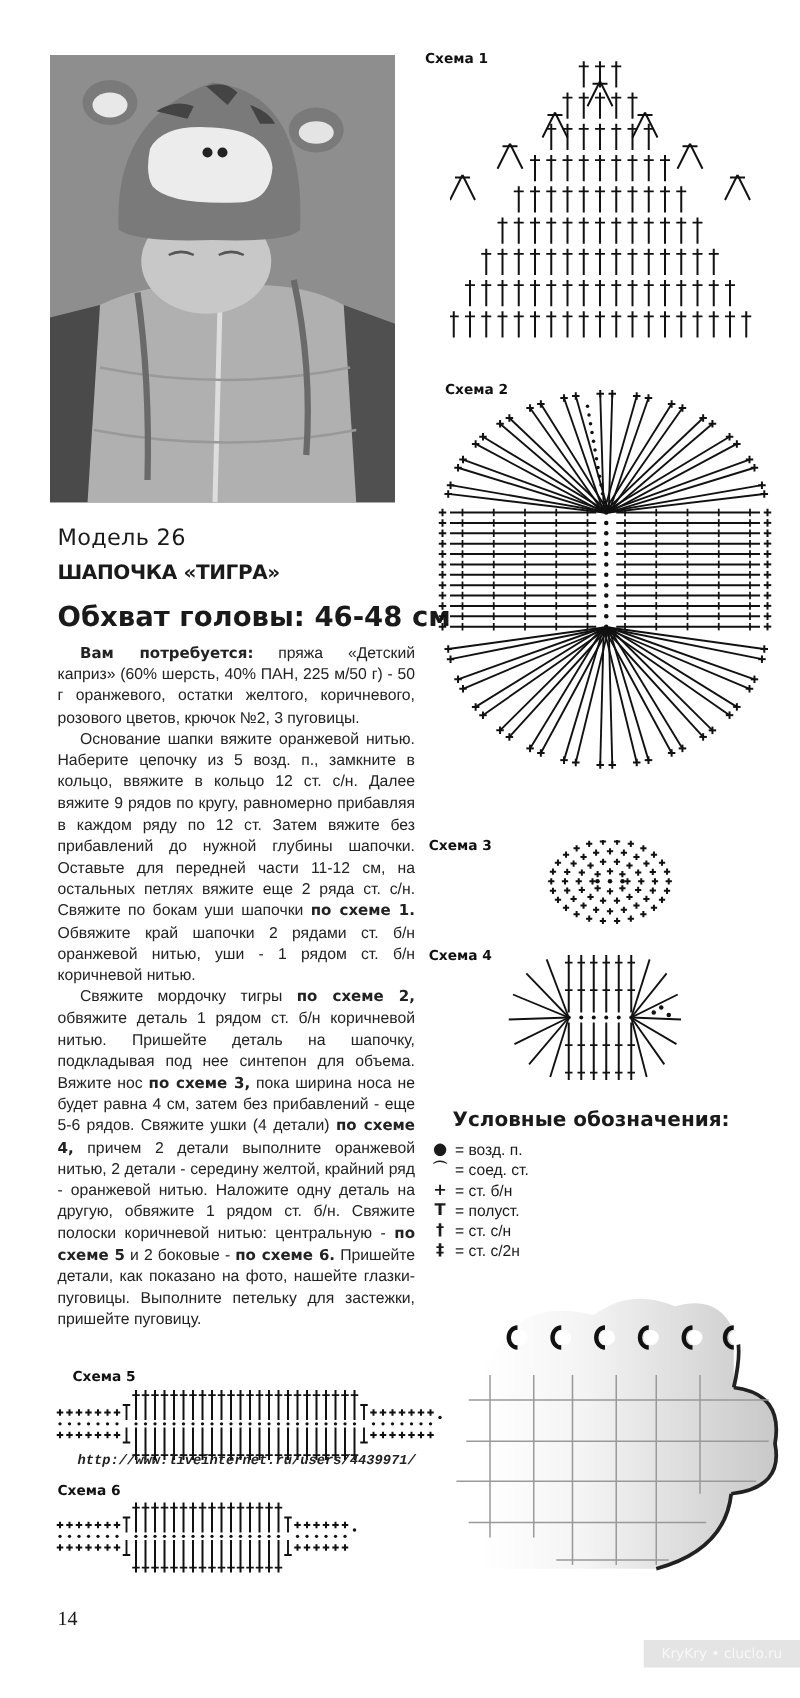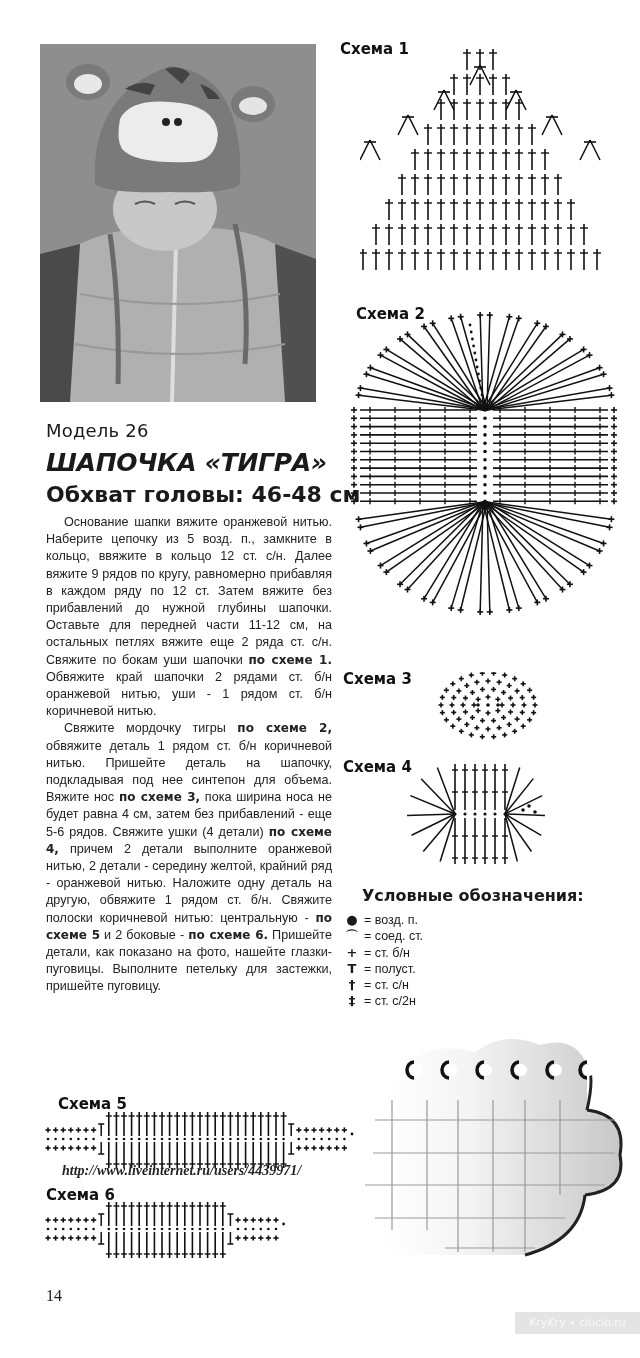--- a/index.html
+++ b/index.html
@@ -1,31 +1,31 @@
 <!DOCTYPE html>
 <html><head>
 <meta charset="utf-8">
 <style>
   html, body { margin:0; padding:0; background:#ffffff; }
   body { width:640px; height:1358px; position:relative; overflow:hidden; font-family:"DejaVu Sans", sans-serif; color:#1a1a1a; }
   .abs { position:absolute; }
   .photo { left:40px; top:44px; width:276px; height:358px; background:linear-gradient(180deg,#9a9a9a 0%,#888 40%,#7a7a7a 100%); overflow:hidden; }
   .heading-model { left:46px; top:420px; font-size:18px; font-weight:normal; letter-spacing:0.2px; }
-  .heading-title { left:46px; top:448px; font-size:25px; font-weight:bold; letter-spacing:-0.3px;font-style:italic; }
+  .heading-title { left:46px; top:448px; font-size:16px; font-weight:bold; letter-spacing:-0.3px; }
   .heading-size { left:46px; top:482px; font-size:22px; font-weight:bold; }
   .body-text { left:46px; top:514px; width:286px; font-family:"Liberation Sans", sans-serif; font-size:12.6px; line-height:17.2px; text-align:justify; color:#222; }
   .body-text p { margin:0; text-indent:18px; }
   .body-text b { font-family:"DejaVu Sans", sans-serif; font-size:12px; }
-  .scheme-label { font-size:15px; font-weight:bold; color:#111; }
+  .scheme-label { font-size:11px; font-weight:bold; color:#111; }
   .legend-title { left:362px; top:886px; font-size:16px; font-weight:bold; }
   .legend { left:344px; top:912px; font-family:"Liberation Sans", sans-serif; font-size:12.5px; line-height:16.3px; }
   .legend-row { display:flex; align-items:center; height:16.3px; }
   .legend-row .sym { width:16px; text-align:center; font-weight:bold; font-size:13px; font-family:"DejaVu Sans", sans-serif; }
   .legend-row .txt { margin-left:4px; }
-  .url { left:62px; top:1163px; font-family:Liberation Serif, serif; font-style:italic; font-weight:bold; font-size:14px; color:#222; }
+  .url { left:62px; top:1163px; font-family:Liberation Mono, monospace; font-style:italic; font-weight:bold; font-size:11px; color:#222; }
   .page-num { left:46px; top:1287px; font-family:"Liberation Serif", serif; font-size:16px; }
   .watermark { left:515px; top:1312px; width:125px; height:22px; background:#e4e4e4; color:#f8f8f8; font-size:11px; line-height:22px; text-align:center; }
 </style>
 </head>
 <body>
 
 <div class="abs photo">
   <svg width="276" height="358" viewBox="0 0 276 358">
     <rect width="276" height="358" fill="#8e8e8e"></rect>
 
@@ -57,20 +57,21 @@
     <circle cx="126" cy="78" r="4" fill="#222"></circle>
     <circle cx="138" cy="78" r="4" fill="#222"></circle>
   </svg>
 </div>
 
 <div class="abs heading-model">Модель 26</div>
 <div class="abs heading-title">ШАПОЧКА «ТИГРА»</div>
 <div class="abs heading-size">Обхват головы: 46-48 см</div>
 
 <div class="abs body-text">
+  <p><b>Вам потребуется:</b><span> пряжа «Детский каприз» (60% шерсть, 40% ПАН, 225 м/50 г) - 50 г оранжевого, остатки желтого, коричневого, розового цветов, крючок №2, 3 пуговицы.</span></p>
   <p><span>Основание шапки вяжите оранжевой нитью. Наберите цепочку из 5 возд. п., замкните в кольцо, ввяжите в кольцо 12 ст. с/н. Далее вяжите 9 рядов по кругу, равномерно прибавляя в каждом ряду по 12 ст. Затем вяжите без прибавлений до нужной глубины шапочки. Оставьте для передней части 11-12 см, на остальных петлях вяжите еще 2 ряда ст. с/н. Свяжите по бокам уши шапочки </span><b>по схеме 1.</b><span> Обвяжите край шапочки 2 рядами ст. б/н оранжевой нитью, уши - 1 рядом ст. б/н коричневой нитью.</span></p>
   <p><span>Свяжите мордочку тигры </span><b>по схеме 2,</b><span> обвяжите деталь 1 рядом ст. б/н коричневой нитью. Пришейте деталь на шапочку, подкладывая под нее синтепон для объема. Вяжите нос </span><b>по схеме 3,</b><span> пока ширина носа не будет равна 4 см, затем без прибавлений - еще 5-6 рядов. Свяжите ушки (4 детали) </span><b>по схеме 4,</b><span> причем 2 детали выполните оранжевой нитью, 2 детали - середину желтой, крайний ряд - оранжевой нитью. Наложите одну деталь на другую, обвяжите 1 рядом ст. б/н. Свяжите полоски коричневой нитью: центральную - </span><b>по схеме 5</b><span> и 2 боковые - </span><b>по схеме 6.</b><span> Пришейте детали, как показано на фото, нашейте глазки-пуговицы.  Выполните петельку для застежки, пришейте пуговицу.</span></p>
 </div>
 
 <div class="abs scheme-label" style="left:340px;top:40px">Схема 1</div>
 <div class="abs scheme-label" style="left:356px;top:305px">Схема 2</div>
 <div class="abs scheme-label" style="left:343px;top:670px">Схема 3</div>
 <div class="abs scheme-label" style="left:343px;top:758px">Схема 4</div>
 <div class="abs scheme-label" style="left:58px;top:1095px">Схема 5</div>
 <div class="abs scheme-label" style="left:46px;top:1186px">Схема 6</div>

